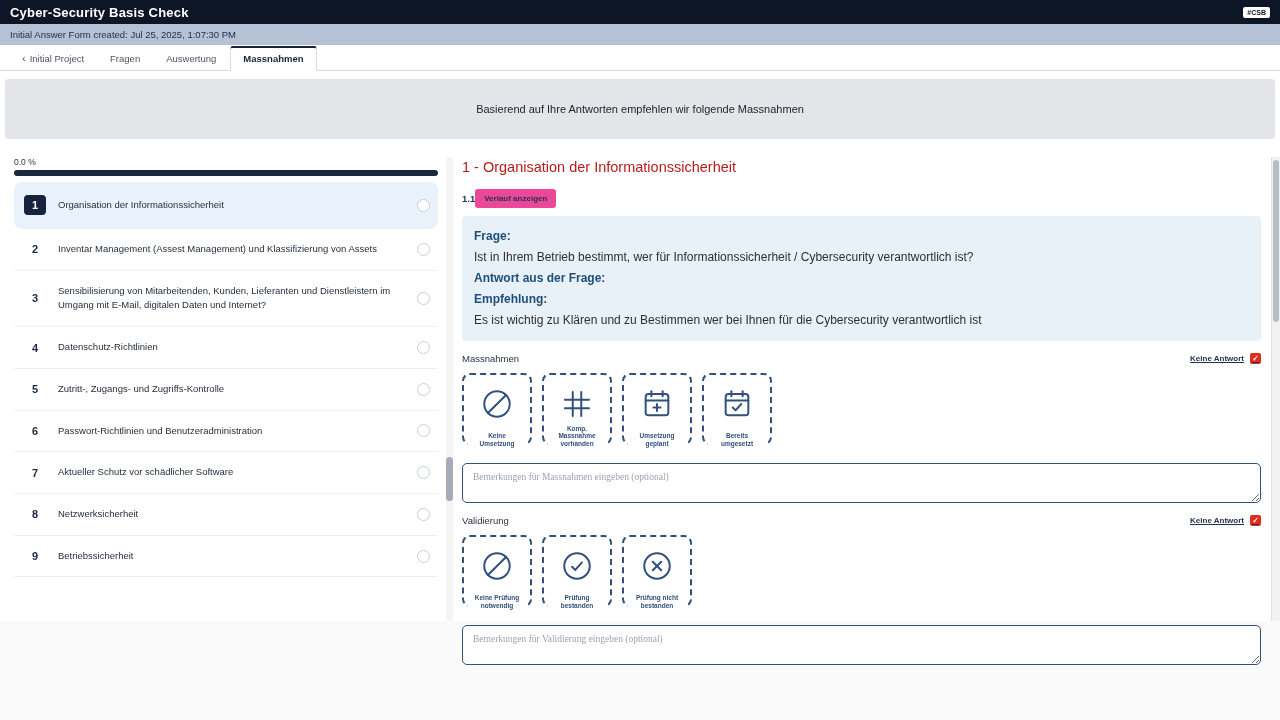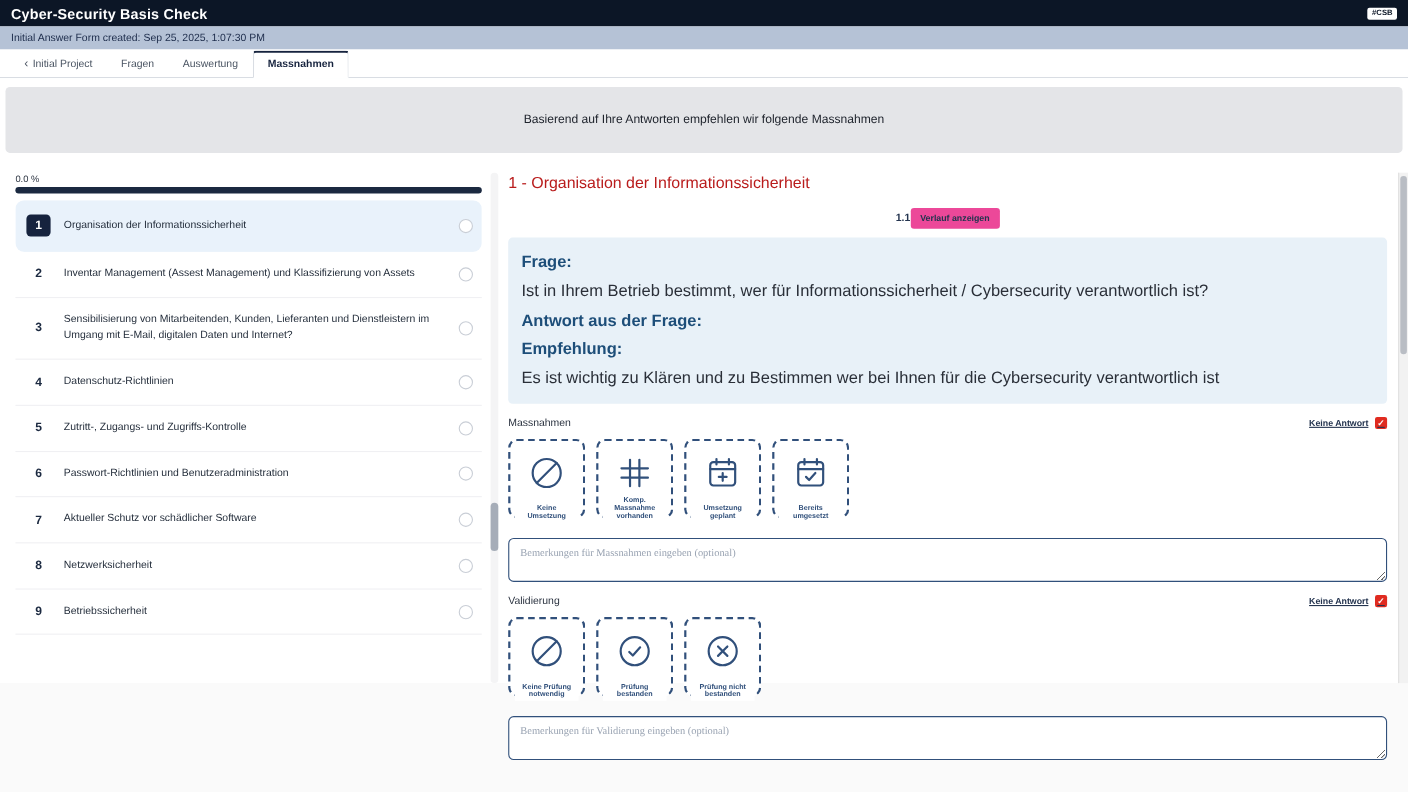--- a/index.html
+++ b/index.html
@@ -36,25 +36,25 @@
   .side-item .radio { width:13px; height:13px; border:1.5px solid #c9ced6; border-radius:50%; flex:none; background:#fff; }
   .side-item.active { background:#e9f2fb; border-radius:8px; border-bottom:1px solid transparent; }
   .side-item.active .num { background:#16233e; color:#fff; border-radius:4px; padding:4px 0; }
 
   .mid-scroll { width:7px; background:#f4f4f5; border-radius:4px; margin:0 5px 0 8px; position:relative; }
   .mid-thumb { position:absolute; top:300px; left:0; width:7px; height:44px; background:#a6adb8; border-radius:4px; }
 
   
   .main { flex:1; min-width:0; padding:0 10px 0 4px; }
   .main-title { font-size:14.5px; font-weight:500; color:#b91c1c; margin:2px 0 14px; }
-  .qrow { display:flex; justify-content:center; align-items:center; margin-bottom:8px; }
+  .qrow { display:flex; justify-content:flex-start; align-items:center; margin-bottom:8px; }
   .qnum { font-size:9.5px; font-weight:bold; color:#24344f; }
   .history-btn { background:#ec4899; color:#24344f; font-size:8px; font-weight:bold; padding:5px 9px; border-radius:3px; border:none; cursor:pointer; font-family:inherit; }
 
-  .info-box { background:#e8f1f8; border-radius:4px; padding:10px 12px; font-size:15px; color:#2a2f38; line-height:1.75; }
+  .info-box { background:#e8f1f8; border-radius:4px; padding:10px 12px; font-size:12px; color:#2a2f38; line-height:1.75; }
   .info-box .lab { color:#1d4e79; font-weight:bold; display:block; }
   .info-box .val { display:block; }
 
   .sec-row { display:flex; justify-content:space-between; align-items:center; margin:12px 0 9px; }
   .sec-label { font-size:9.5px; color:#2b3340; }
   .no-answer { display:flex; align-items:center; gap:6px; font-size:8px; font-weight:bold; color:#24344f; cursor:pointer;text-decoration:underline; }
   .chk-red { width:11px; height:11px; background:#e02b20; border-radius:2px; color:#fff; font-size:8px; display:flex; align-items:center; justify-content:center; line-height:1; }
 
   .cards { display:flex; gap:10px; margin-bottom:18px; }
   .card { width:70px; height:72px; border:2px dashed #31507b; border-radius:8px; background:#fff; position:relative; display:flex; align-items:center; justify-content:center; cursor:pointer; }
@@ -70,21 +70,21 @@
 </style>
 </head>
 <body>
 
 <div class="header">
   <div class="header-title">Cyber-Security Basis Check</div>
   <div class="header-badge">#CSB</div>
 </div>
 
 <div class="subbar">
-  <span>Initial Answer Form created: Sep 25, 2025, 1:07:30 PM</span>
+  <span>Initial Answer Form created: Jul 25, 2025, 1:07:30 PM</span>
 </div>
 
 <div class="tabs">
   <div class="tab">
     <span class="chev">‹</span>
     <span>Initial Project</span>
   </div>
   <div class="tab">
     <span>Fragen</span>
   </div>

